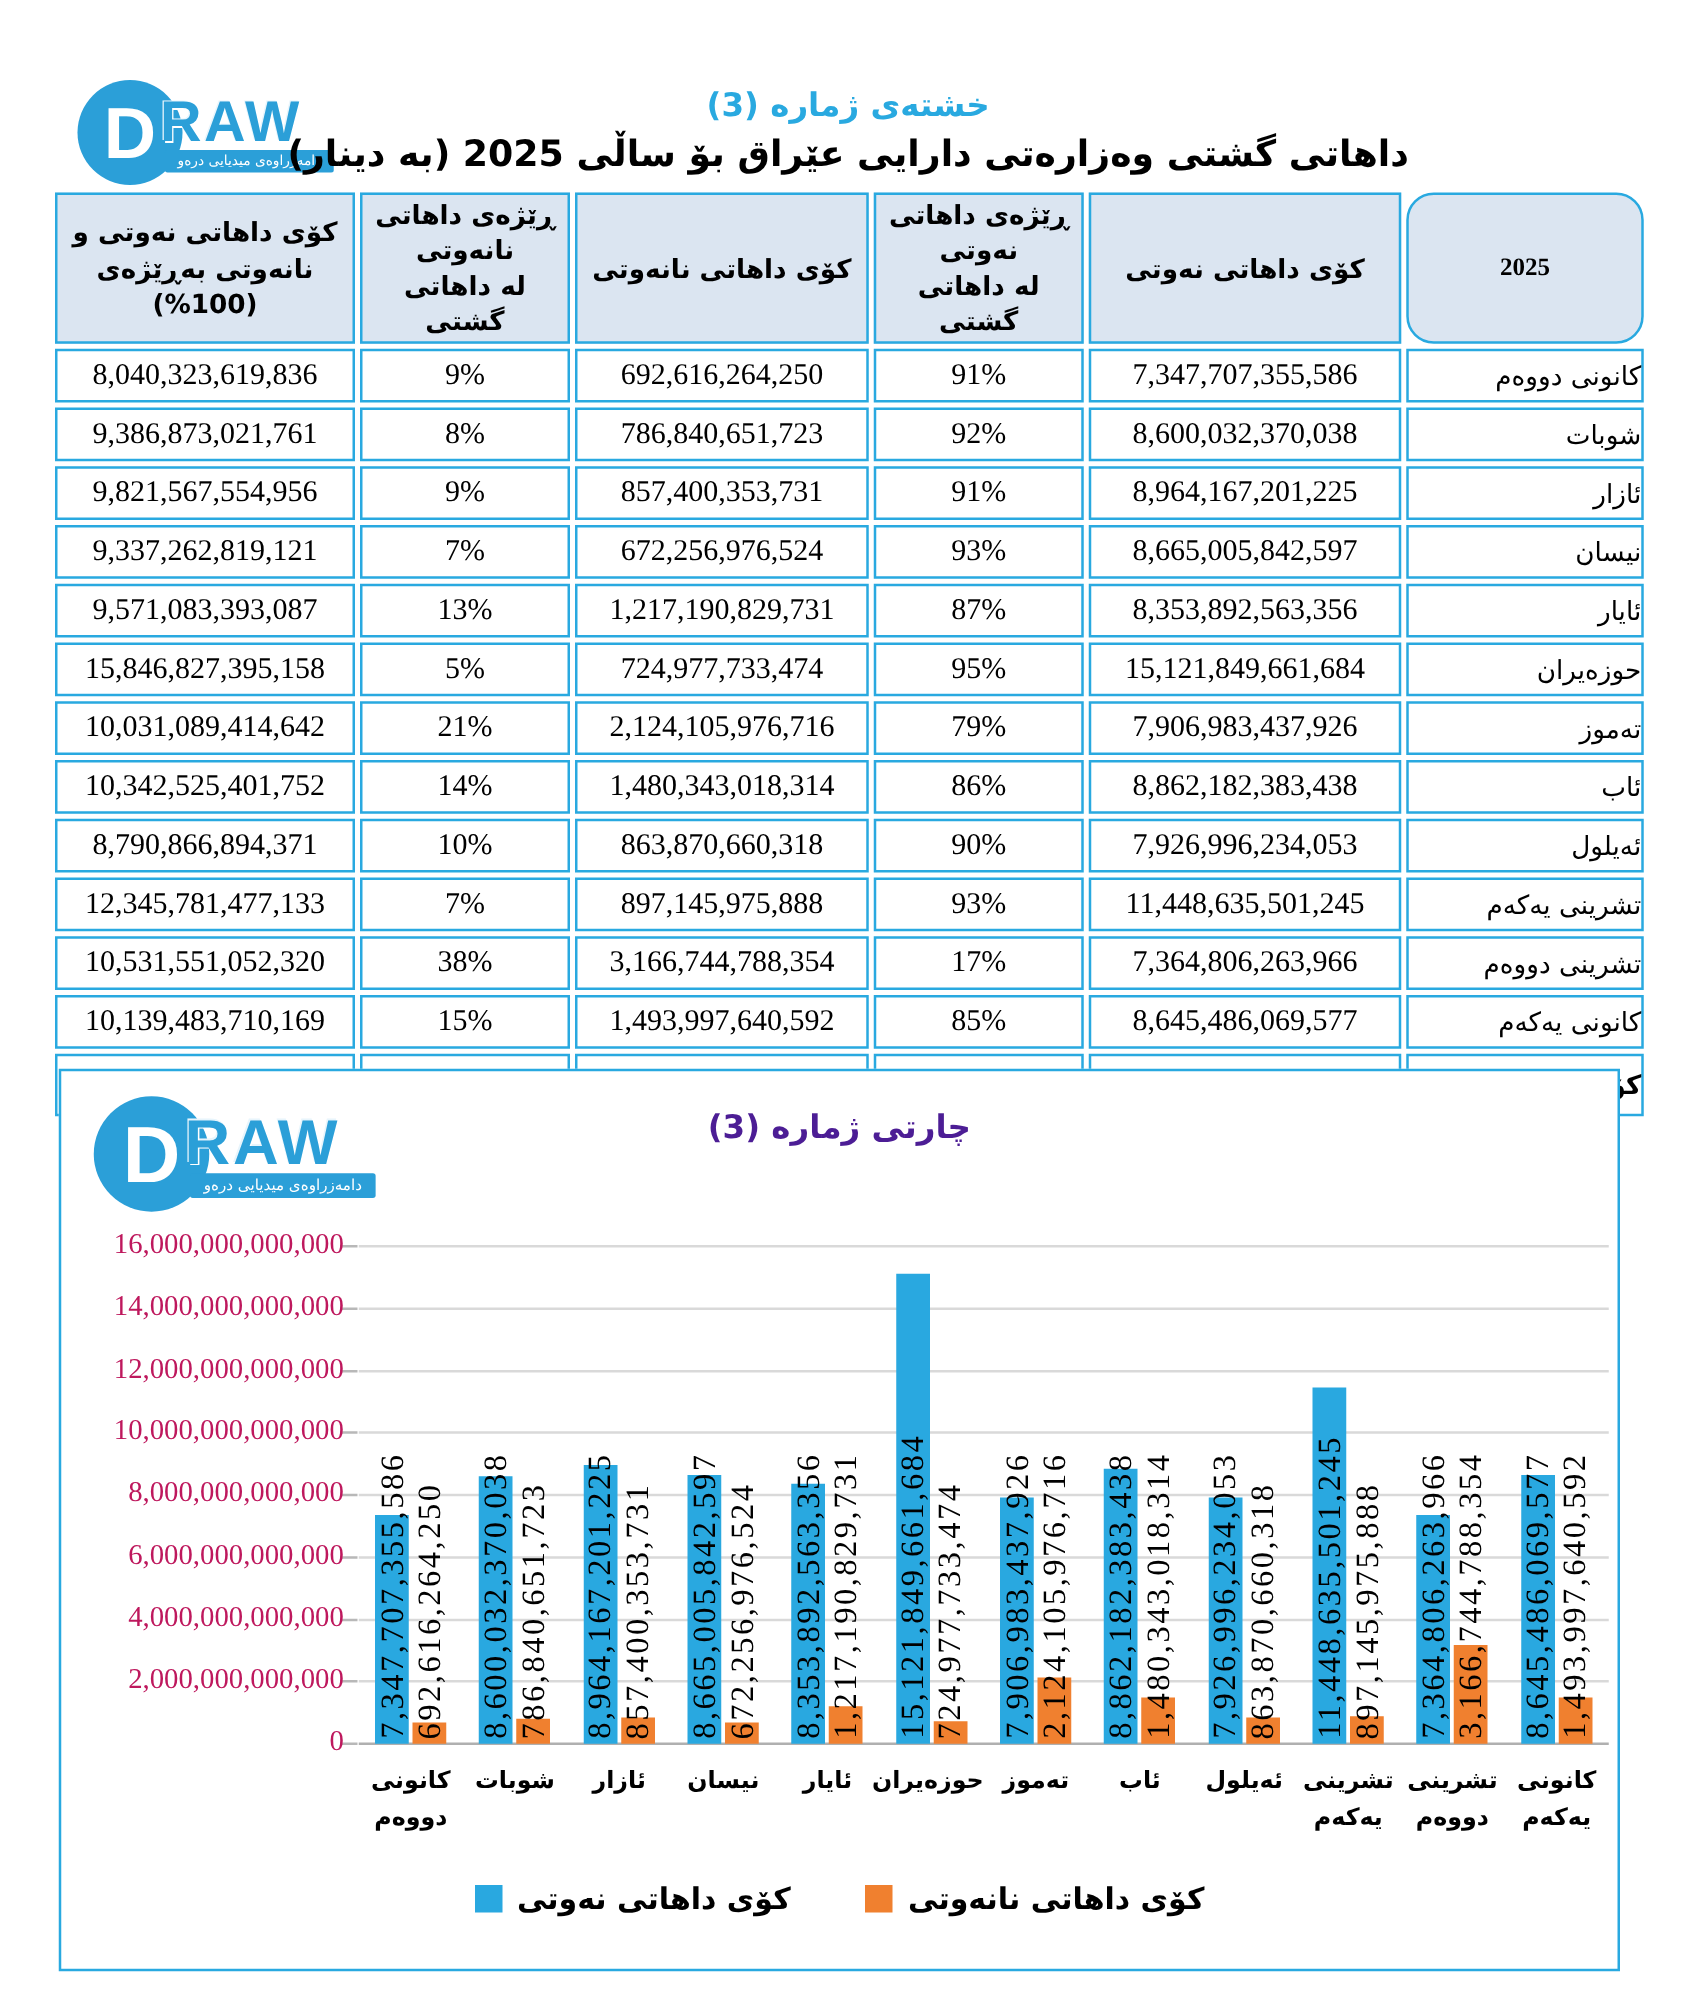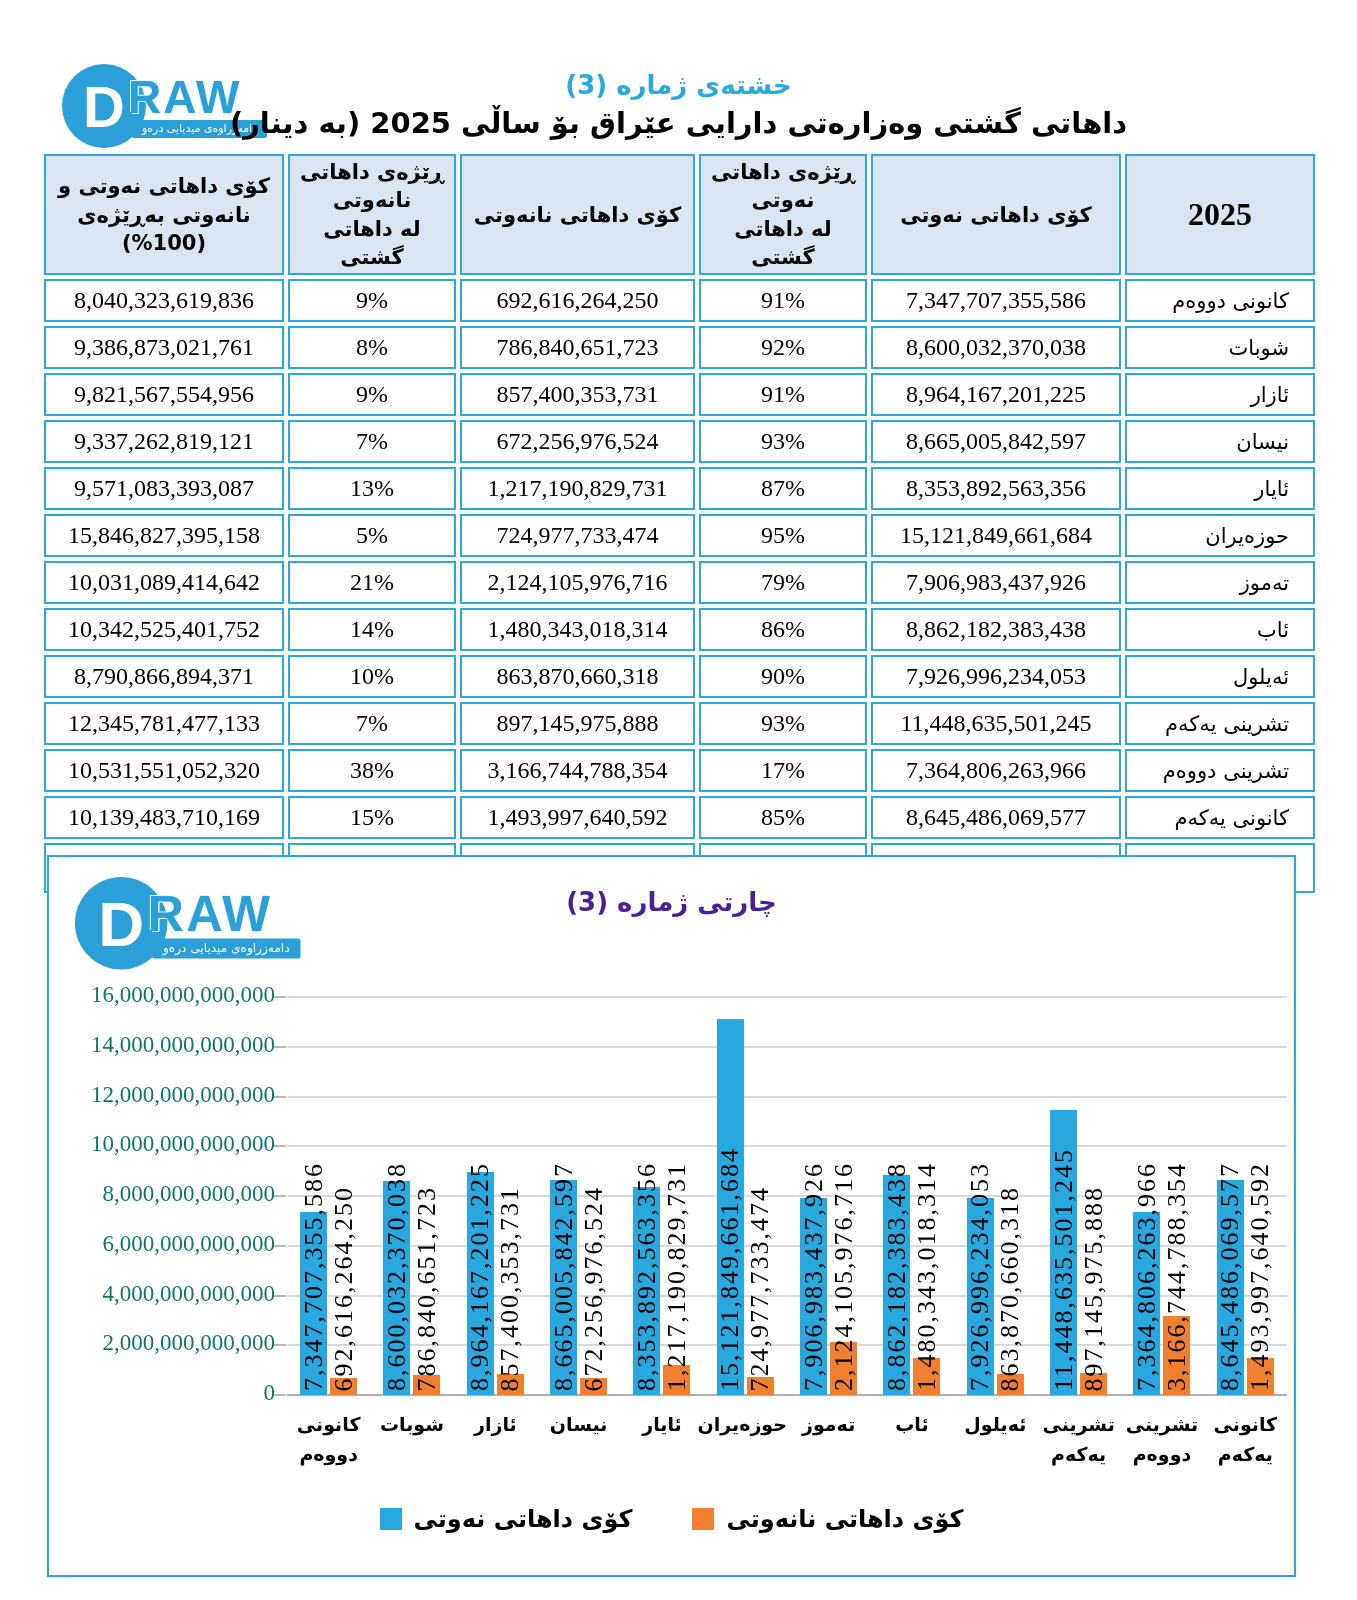--- a/index.html
+++ b/index.html
@@ -23,43 +23,43 @@
     color:#000;font-weight:bold;font-size:29px;direction:rtl;}
 
   
   table.tbl{position:absolute;left:40px;top:150px;width:1279px;table-layout:fixed;
     border-collapse:separate;border-spacing:4px;direction:rtl;}
   .tbl col.c0{width:190px}.tbl col.c1{width:250px}.tbl col.c2{width:168px}
   .tbl col.c3{width:235px}.tbl col.c4{width:168px}.tbl col.c5{width:240px}
   .tbl th,.tbl td{border:2px solid #29a9e0;vertical-align:middle;}
   .tbl thead th{background:#dbe5f1;font-weight:bold;font-size:21px;line-height:1.35;
     white-space:pre-line;text-align:center;height:96px;padding:2px 4px;}
-  .tbl thead th.c0{font-family:"Liberation Serif","DejaVu Sans",serif;font-size:32px;}
+  .tbl thead th.c0{font-family:"Liberation Serif","DejaVu Sans",serif;font-size:20px;border-radius:22px;}
   .tbl tbody td{background:#fff;height:37px;text-align:center;
     font-family:"Liberation Serif","DejaVu Sans",serif;font-size:24px;padding:1px 4px;}
   .tbl tbody td.mc{font-family:"DejaVu Sans",sans-serif;font-size:21px;text-align:right;
-    padding-right:24px;direction:rtl;}
+    padding-right:0;direction:rtl;}
   .tbl tbody td.num{direction:ltr;}
   .tbl tbody tr.total td{font-weight:bold;height:44px;}
 
   
   .chart-frame{position:absolute;left:47px;top:855px;width:1245px;height:718px;
     border:2px solid #29a9e0;background:#fff;}
   .chart-title-blue{position:absolute;top:30px;left:0;width:100%;text-align:center;
     color:#4c1d95;font-weight:bold;font-size:26px;direction:rtl;}
   .chart-title-2{position:absolute;top:66px;left:0;width:100%;text-align:center;
     font-weight:bold;font-size:30px;direction:rtl;}
   .chart-title-3{position:absolute;top:106px;left:0;width:100%;text-align:center;
     font-weight:bold;font-size:30px;direction:rtl;}
 
   .grid{position:absolute;height:2px;background:#d9d9d9;}
   .grid.base{background:#b0b0b0;}
   .ytick{position:absolute;width:14px;height:2px;background:#b8b8b8;}
   .ylab{position:absolute;width:222px;text-align:right;font-family:"Liberation Serif","DejaVu Sans",serif;
-    font-size:23px;color:#0f766e;}
+    font-size:23px;color:#be185d;}
   .bar{position:absolute;}
   .vlabel{position:absolute;writing-mode:vertical-rl;transform:rotate(180deg);
     font-family:"Liberation Serif","DejaVu Sans",serif;font-size:26px;letter-spacing:2px;
     width:30px;line-height:30px;white-space:nowrap;text-align:left;color:#000;}
   .cat{position:absolute;text-align:center;font-weight:bold;font-size:19px;line-height:1.6;direction:rtl;}
   .legend{position:absolute;top:648px;left:0;width:100%;text-align:center;direction:rtl;}
   .leg{display:inline-flex;align-items:center;gap:12px;margin:0 30px;font-weight:bold;font-size:24px;direction:rtl;}
   .sw{width:22px;height:22px;display:inline-block;}
 </style>
 </head>

